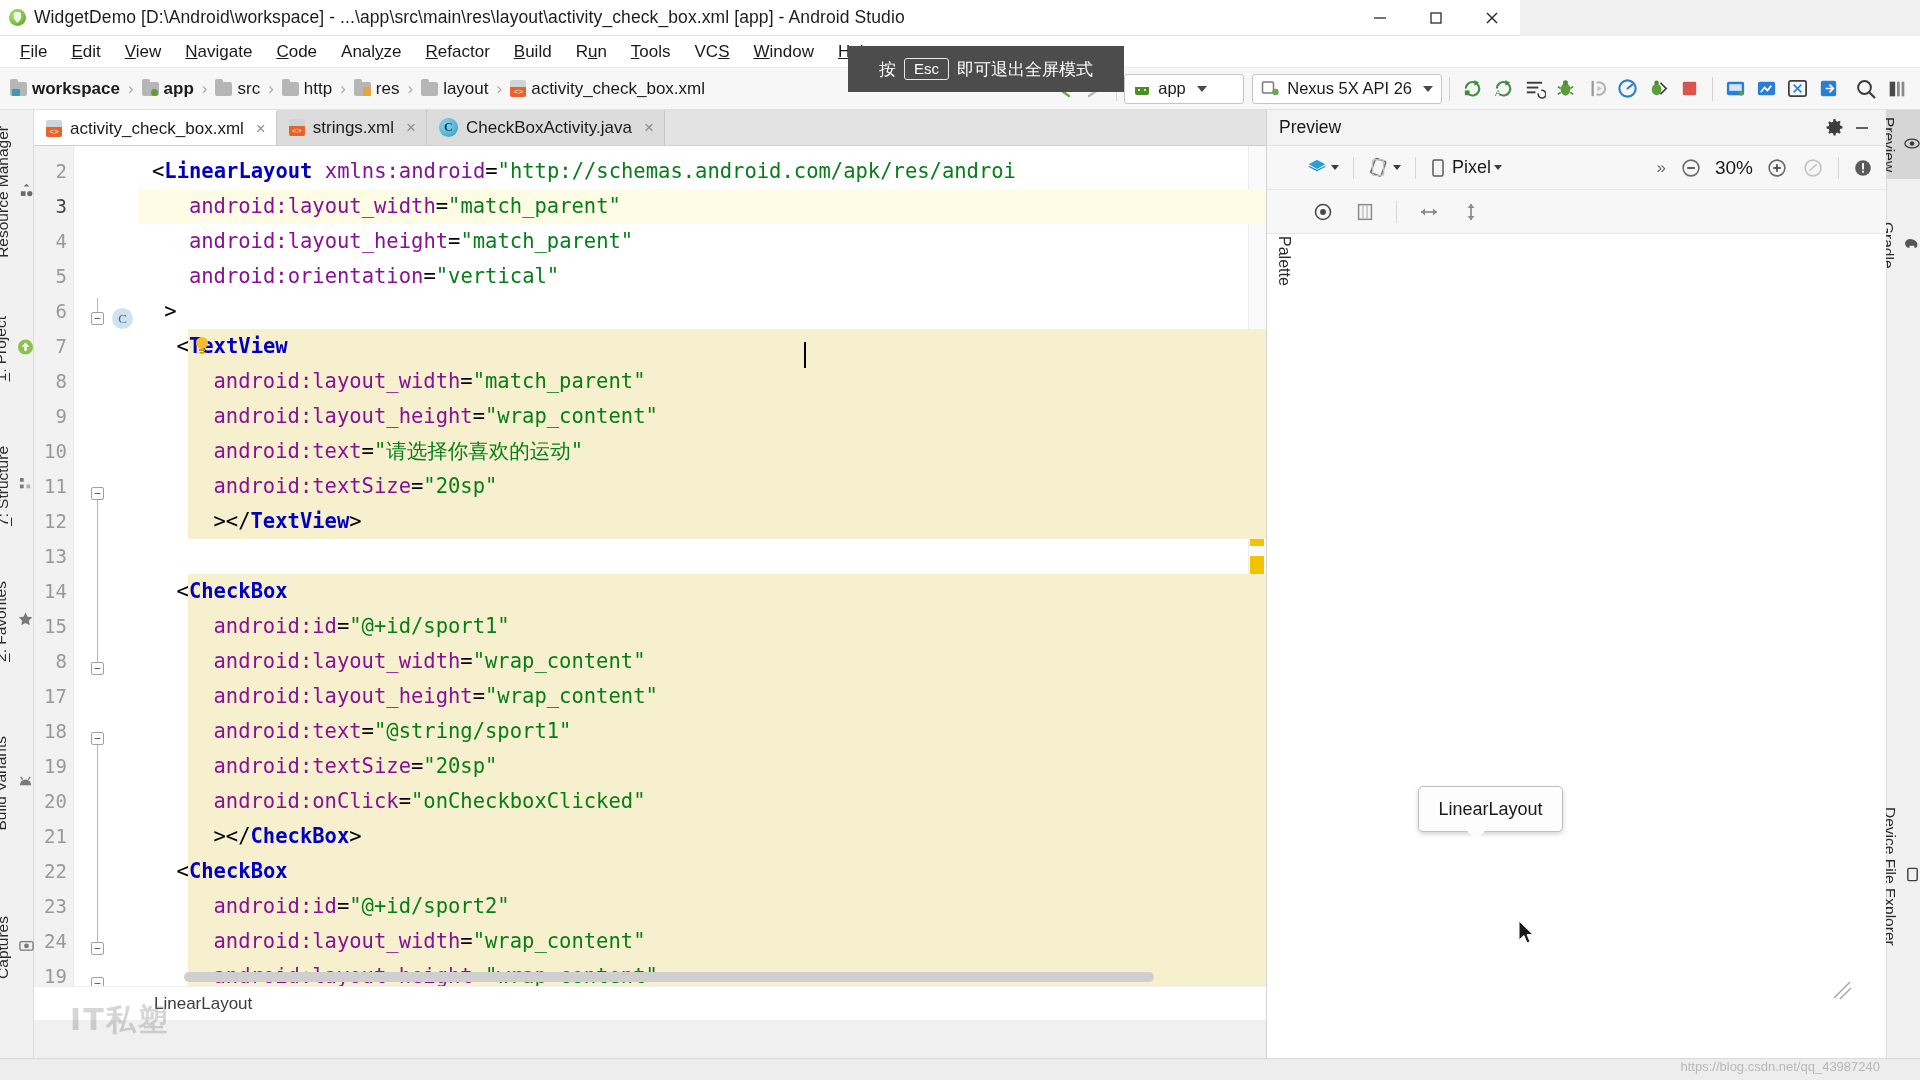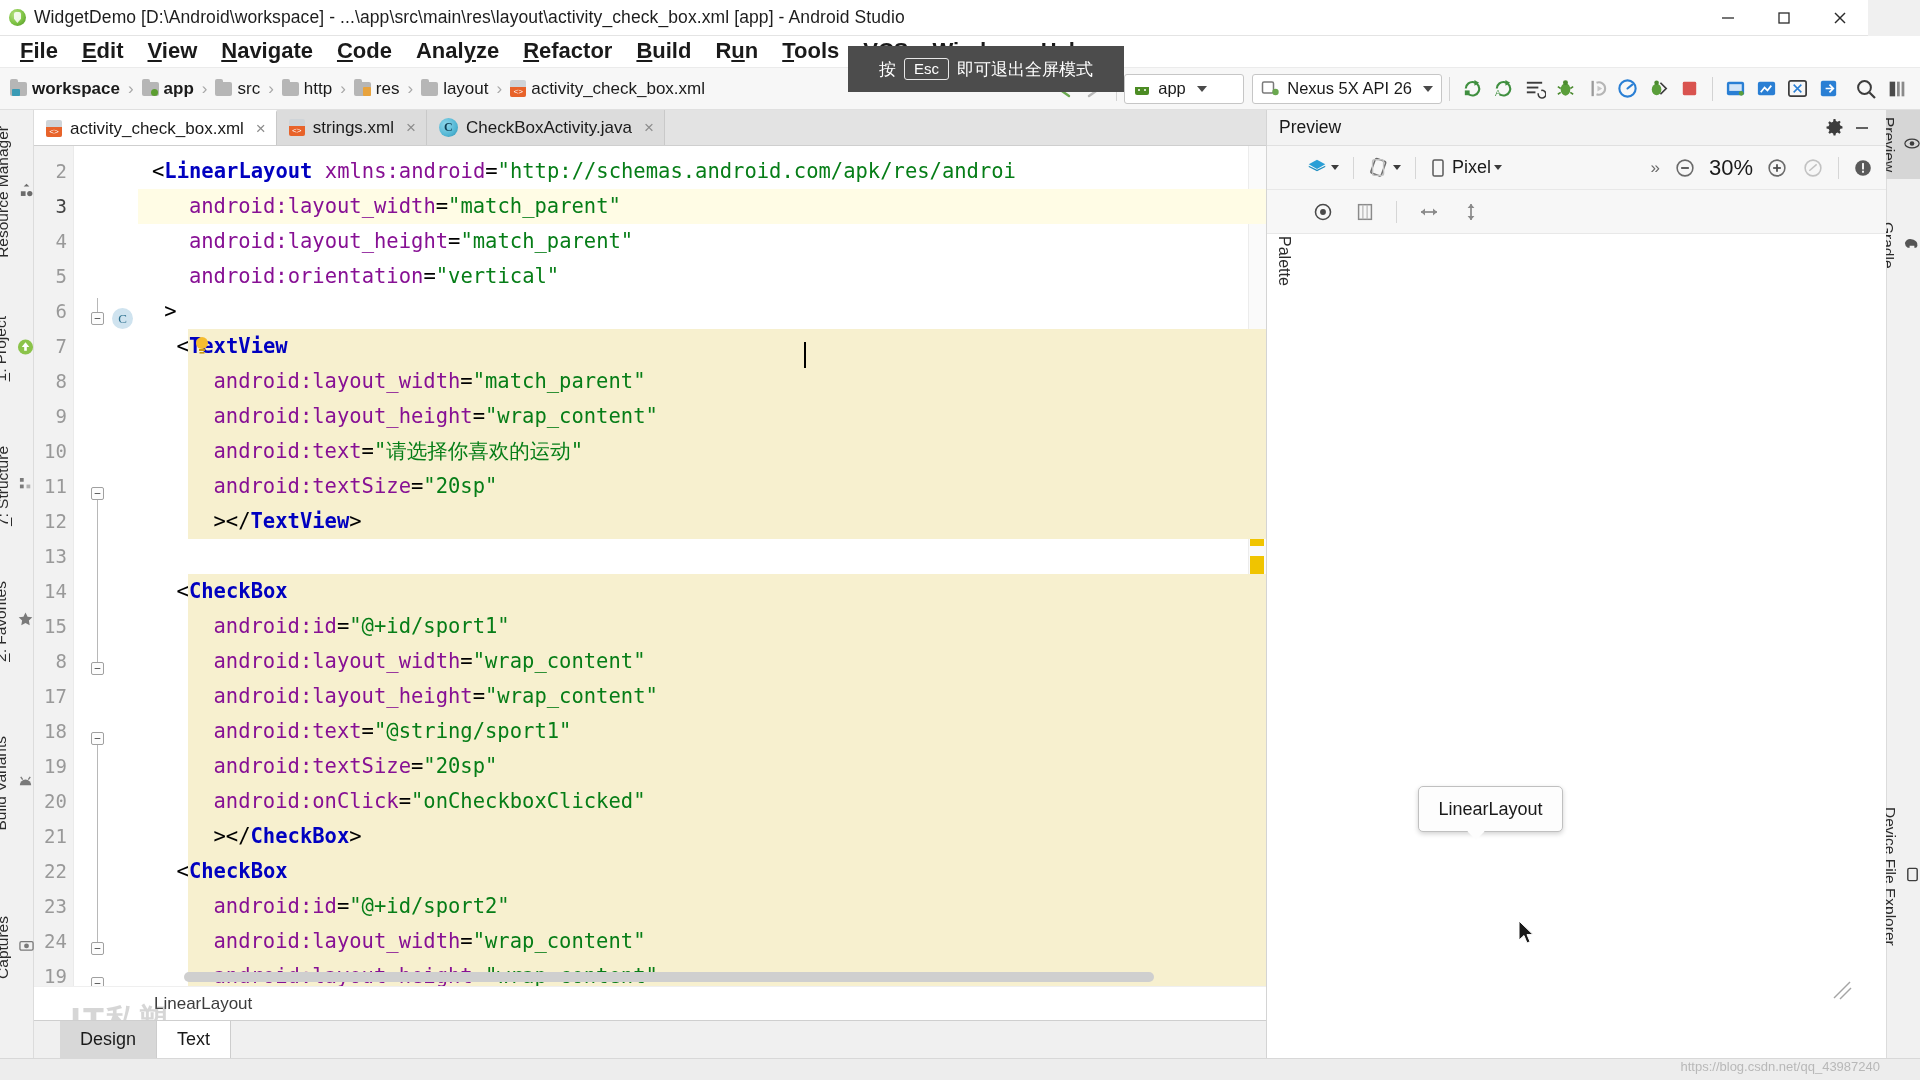--- a/index.html
+++ b/index.html
@@ -7,21 +7,21 @@
     width: 1920px; height: 1080px;
     overflow: hidden;
     background: #f2f2f2;
     font-family: "Liberation Sans", "DejaVu Sans", sans-serif;
     -webkit-font-smoothing: antialiased;
   }
   #app { position: relative; width: 1920px; height: 1080px; background: #f0f0f0; }
 
   
   .titlebar {
-    position: absolute; top: 0; left: 0; width: 1868px; height: 36px;
+    position: absolute; top: 0; left: 0; width: 1520px; height: 36px;
     background: #ffffff; display: flex; align-items: center;
     border-bottom: 1px solid #e4e4e4;
   }
   .title-icon {
     width: 17px; height: 17px; margin-left: 9px; margin-right: 8px;
     border-radius: 50%;
     background: radial-gradient(circle at 35% 33%, #b6e07f 0%, #7cc242 55%, #4c8c24 100%);
     position: relative; flex: 0 0 auto;
   }
   .title-icon::after {
@@ -38,23 +38,22 @@
   }
   .win-btn svg { display: block; }
 
   
   .menubar {
     position: absolute; top: 36px; left: 0; width: 1920px; height: 32px;
     background: #ffffff; display: flex; align-items: center; padding-left: 8px;
     border-bottom: 1px solid #ebebeb;
   }
   .menu-item {
-    font-size: 22px; color: #1a1a1a; padding: 3px 12px 4px 12px; white-space: nowrap;
+    font-size: 17px; color: #1a1a1a; padding: 3px 12px 4px 12px; white-space: nowrap;
     line-height: 1;
-    font-weight: bold;
   }
   .menu-item .mn { text-decoration: underline; }
 
   
   .navrow {
     position: absolute; top: 68px; left: 0; width: 1920px; height: 42px;
     background: #f7f7f7; border-bottom: 1px solid #e0e0e0;
     display: flex; align-items: center;
   }
   .crumb { display: flex; align-items: center; font-size: 17px; color: #1a1a1a; white-space: nowrap; }
@@ -253,21 +252,21 @@
     height: 44px; display: flex; align-items: center; gap: 4px; padding: 0 8px 0 34px;
     background: #f7f7f7; border-bottom: 1px solid #e8e8e8;
   }
   .pv-tools2 {
     height: 44px; display: flex; align-items: center; gap: 10px; padding: 0 8px 0 40px;
     background: #f7f7f7; border-bottom: 1px solid #e8e8e8;
   }
   .pv-btn { height: 30px; display: flex; align-items: center; gap: 3px; padding: 0 5px; color: #3c3c3c; }
   .mini-caret { border-left: 4.5px solid transparent; border-right: 4.5px solid transparent;
     border-top: 5.5px solid #3c3c3c; }
-  .zoomlbl { font-size: 22px; color: #1a1a1a; padding: 0 4px; }
+  .zoomlbl { font-size: 19px; color: #1a1a1a; padding: 0 4px; }
   .vsep { width: 1px; height: 22px; background: #d6d6d6; margin: 0 5px; }
   .palette-vert {
     position: absolute; left: 1266px; top: 170px; width: 26px; height: 170px;
     writing-mode: vertical-rl; font-size: 16px; color: #2b2b2b; text-align: center;
     padding-top: 12px;
   }
   .tipbox {
     position: absolute; left: 1418px; top: 786px; width: 145px; height: 46px;
     background: #fdfdfd; border: 1px solid #c0c0c0; border-radius: 5px;
     box-shadow: 0 2px 5px rgba(0,0,0,.18);
@@ -706,28 +705,20 @@
 
     <div class="caret-bar" style="left:770px; top:196px;"></div>
     <div class="hscroll"></div>
   </div>
 
   <div class="statline">
     <span>LinearLayout</span>
   </div>
   <div class="watermark">IT私塑</div>
 
-  <div class="dttabs" id="dttabs">
-      <div class="dtt inactive">
-        <span>Design</span>
-      </div>
-      <div class="dtt active">
-        <span>Text</span>
-      </div>
-    </div>
 
   <div class="preview">
     <div class="pv-head">
       <div class="pv-title">Preview</div>
       <div class="hbtn">
         <svg width="19" height="19" viewBox="0 0 20 20">
             <path d="M10 6.4a3.6 3.6 0 1 0 0 7.2 3.6 3.6 0 0 0 0-7.2zm0 2.2a1.4 1.4 0 1 1 0 2.8 1.4 1.4 0 0 1 0-2.8z" fill="#3c3c3c"></path>
             <path d="M9 1h2l.4 2.2 1.8.8 1.9-1.2 1.4 1.4-1.2 1.9.8 1.8L18.4 9v2l-2.2.4-.8 1.8 1.2 1.9-1.4 1.4-1.9-1.2-1.8.8L11 18.4H9l-.4-2.2-1.8-.8-1.9 1.2-1.4-1.4 1.2-1.9-.8-1.8L1.6 11V9l2.2-.4.8-1.8L3.4 4.9l1.4-1.4 1.9 1.2 1.8-.8z" fill="#3c3c3c"></path>
           </svg>
       </div>

